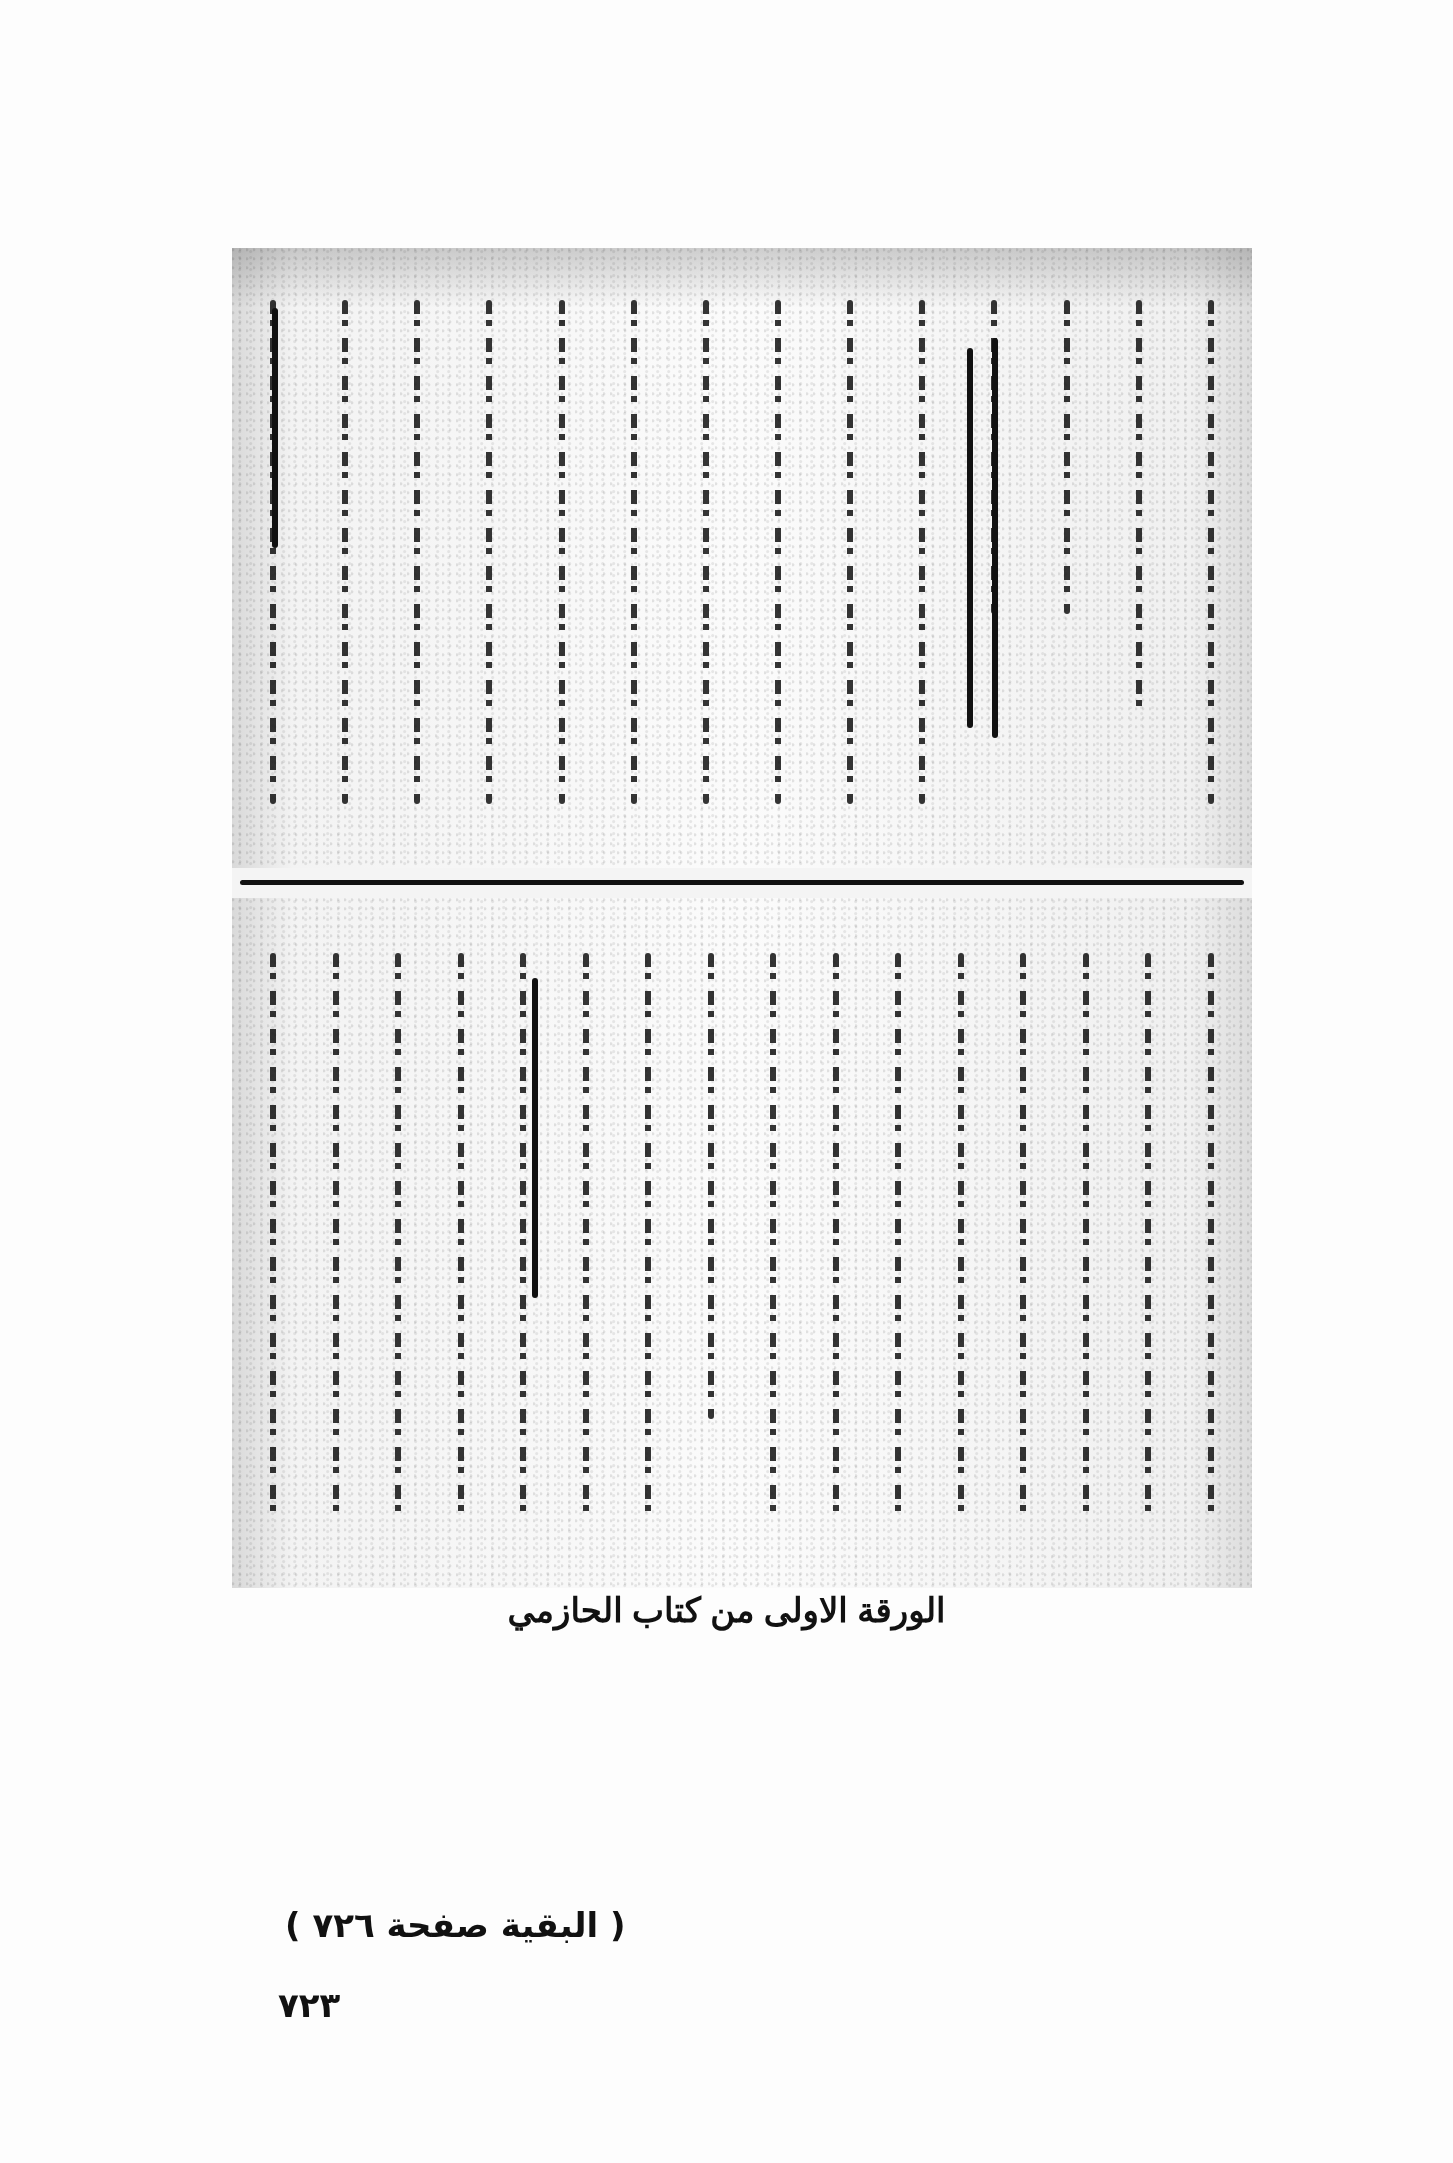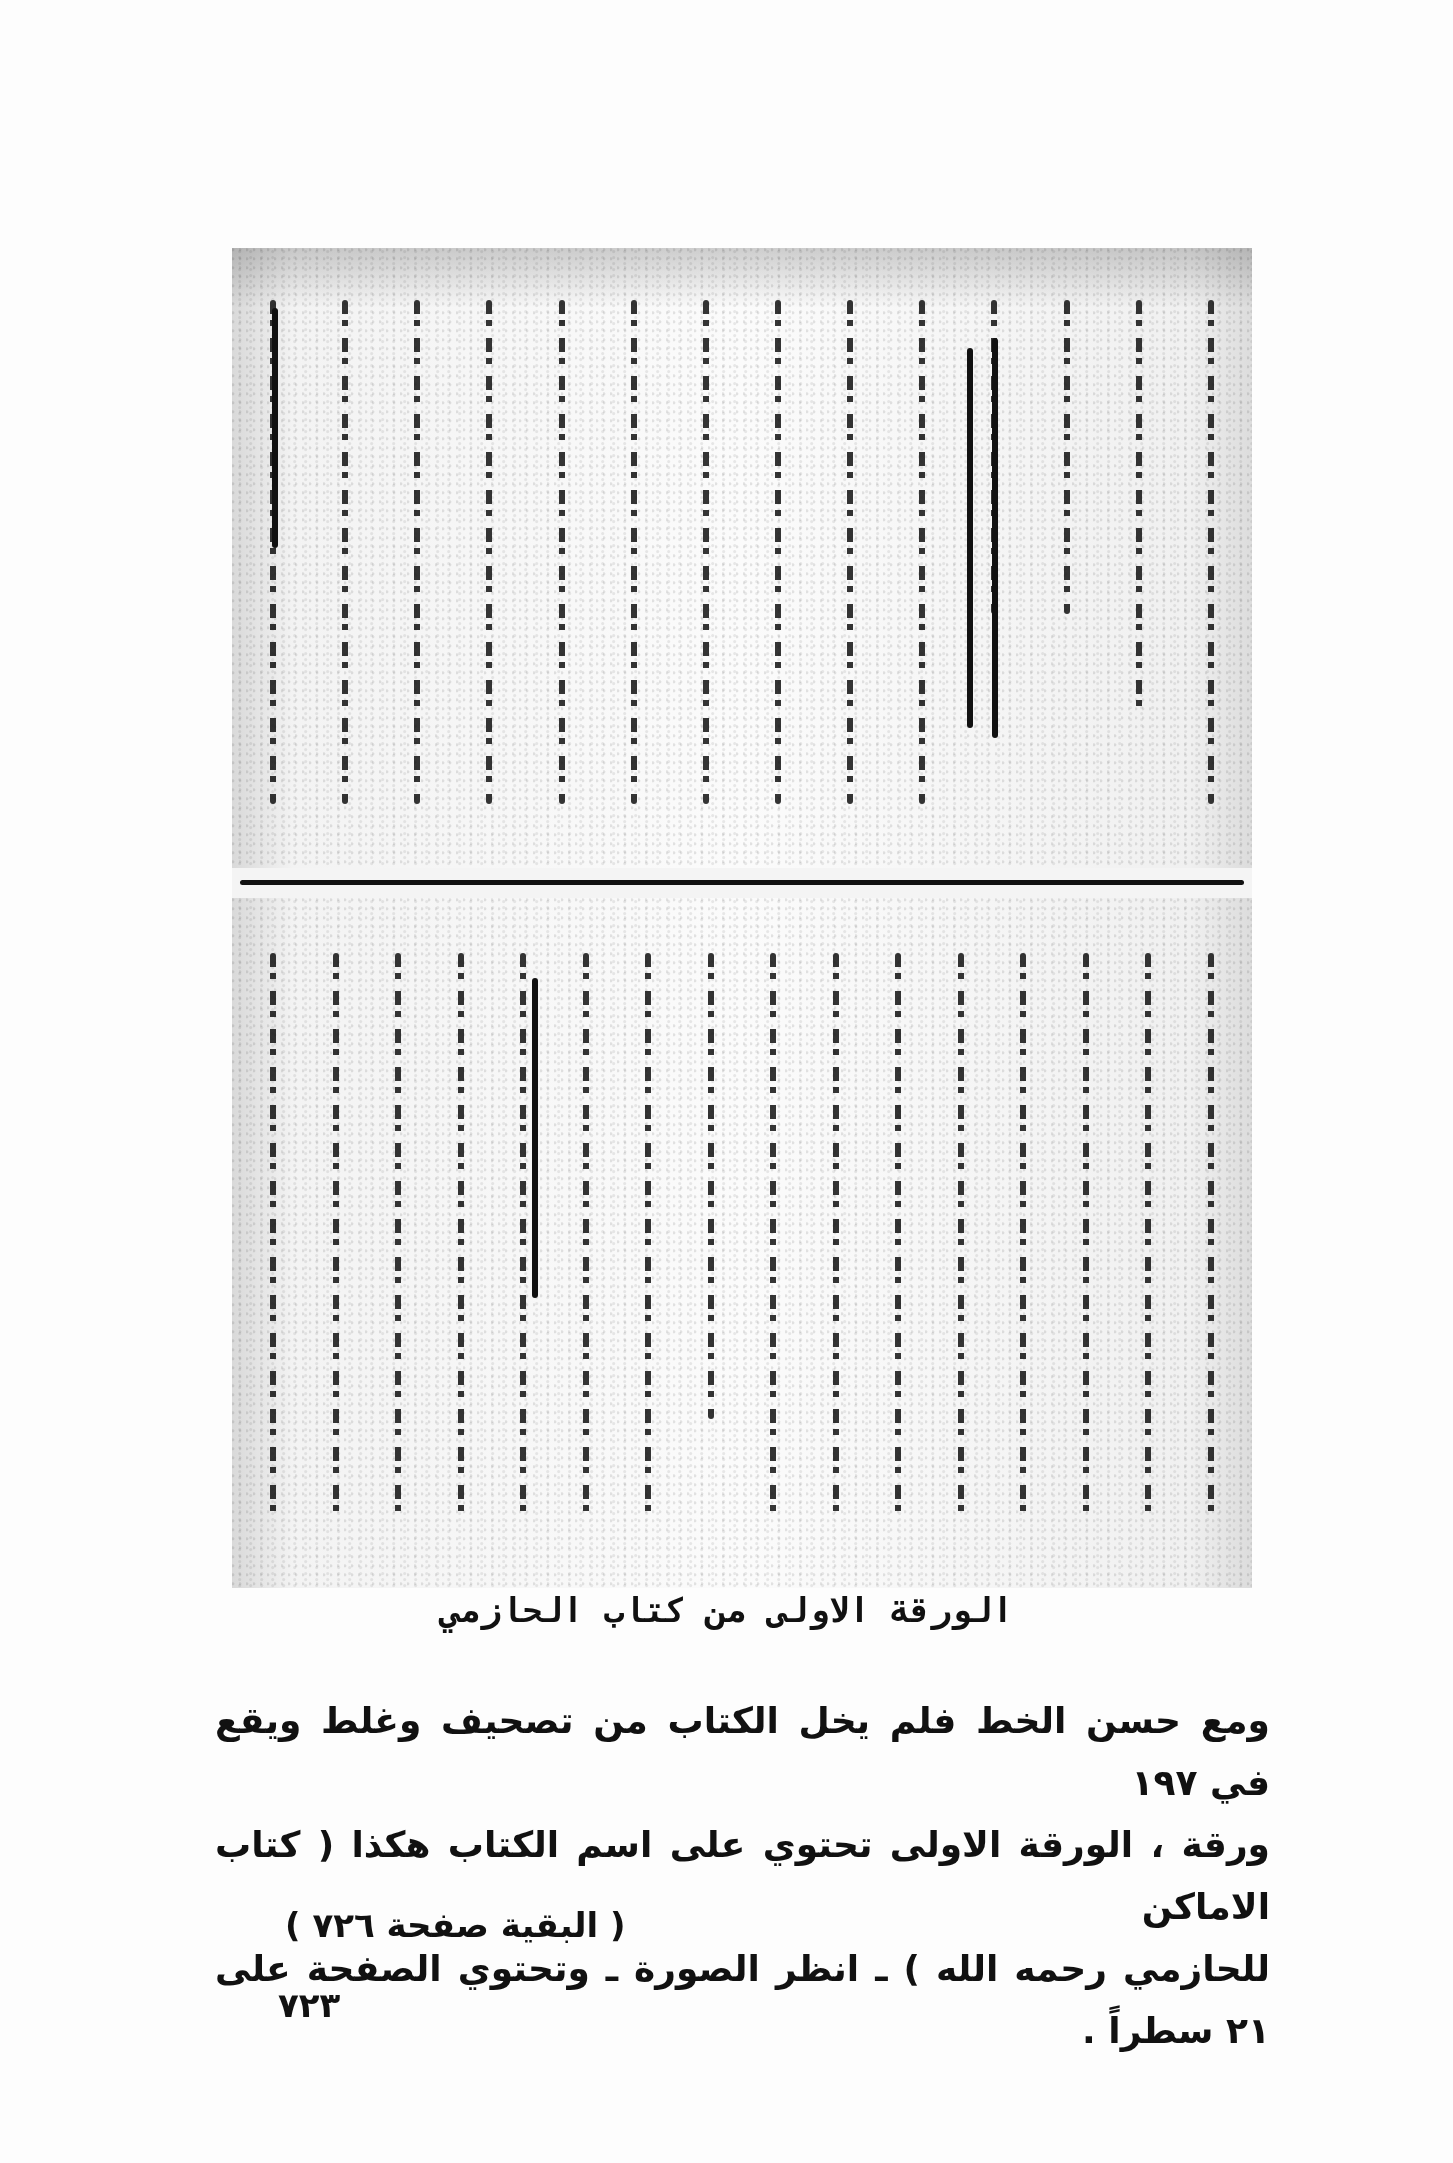--- a/index.html
+++ b/index.html
@@ -49,21 +49,21 @@
   .ms-line.short::before { bottom: 40%; }
   .ms-line.mid::before { bottom: 22%; }
   .ms-rule {
     position: absolute; width: 6px; background: #111; border-radius: 3px;
   }
 
   
   .caption {
     position: absolute; left: 0; right: 0; top: 1590px;
     text-align: center; direction: rtl;
-    font-family: Liberation Mono, monospace; font-size: 34px; font-weight: bold; color: #111;
+    font-family: Liberation Sans, sans-serif; font-size: 34px; font-weight: bold; color: #111;
   }
   .body-text {
     position: absolute; left: 215px; width: 1055px; top: 1690px;
     direction: rtl; text-align: justify; text-align-last: right;
     font-family: "DejaVu Sans", sans-serif; font-weight: bold;
     font-size: 36px; line-height: 62px; color: #111;
   }
   .body-text p { margin: 0; }
   .continued {
     position: absolute; left: 285px; top: 1905px; direction: rtl;
@@ -122,22 +122,17 @@
         <div class="ms-line"></div>
         <div class="ms-line"></div>
         <div class="ms-line"></div>
       </div>
       <div class="ms-rule" style="left:300px; top:80px; height:320px;"></div>
     </div>
   </div>
 
   <div class="caption">الورقة الاولى من كتاب الحازمي</div>
 
-  <div class="body-text">
-    <p>ومع حسن الخط فلم يخل الكتاب من تصحيف وغلط ويقع في ١٩٧</p>
-    <p>ورقة ، الورقة الاولى تحتوي على اسم الكتاب هكذا ( كتاب الاماكن</p>
-    <p>للحازمي رحمه الله ) ـ انظر الصورة ـ وتحتوي الصفحة على ٢١ سطراً .</p>
-  </div>
 
   <div class="continued">( البقية صفحة ٧٢٦ )</div>
 
   <div class="page-number">٧٢٣</div>
 </div>
 
 </body></html>

